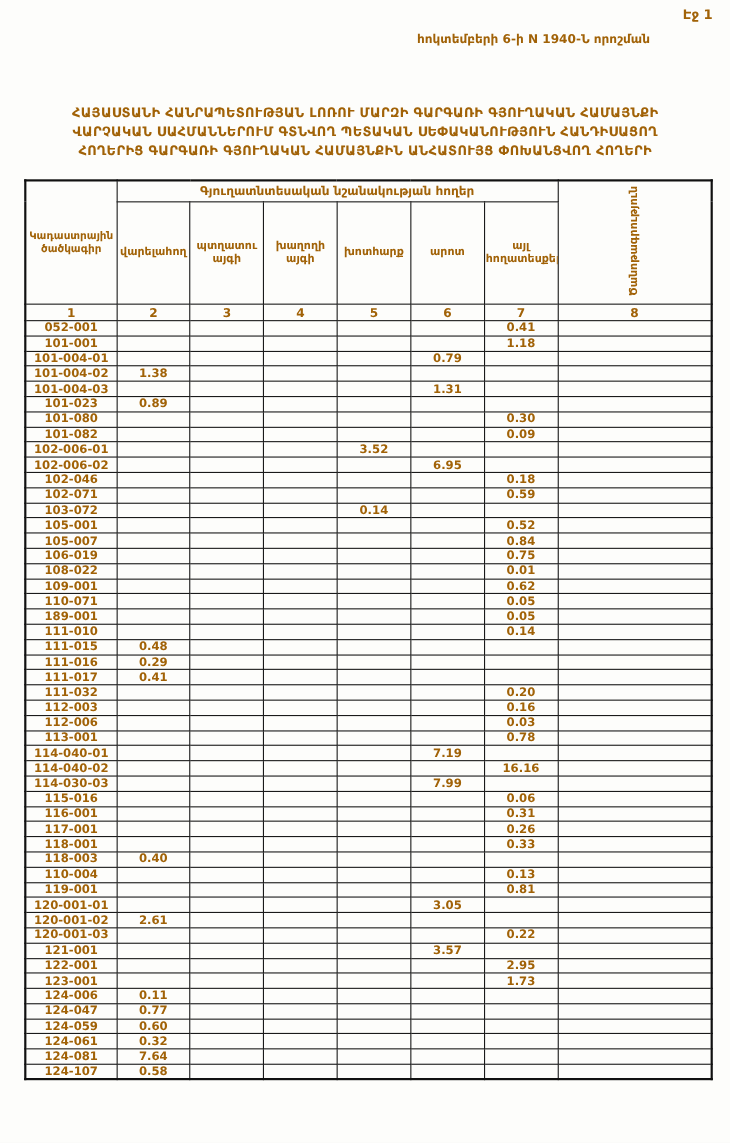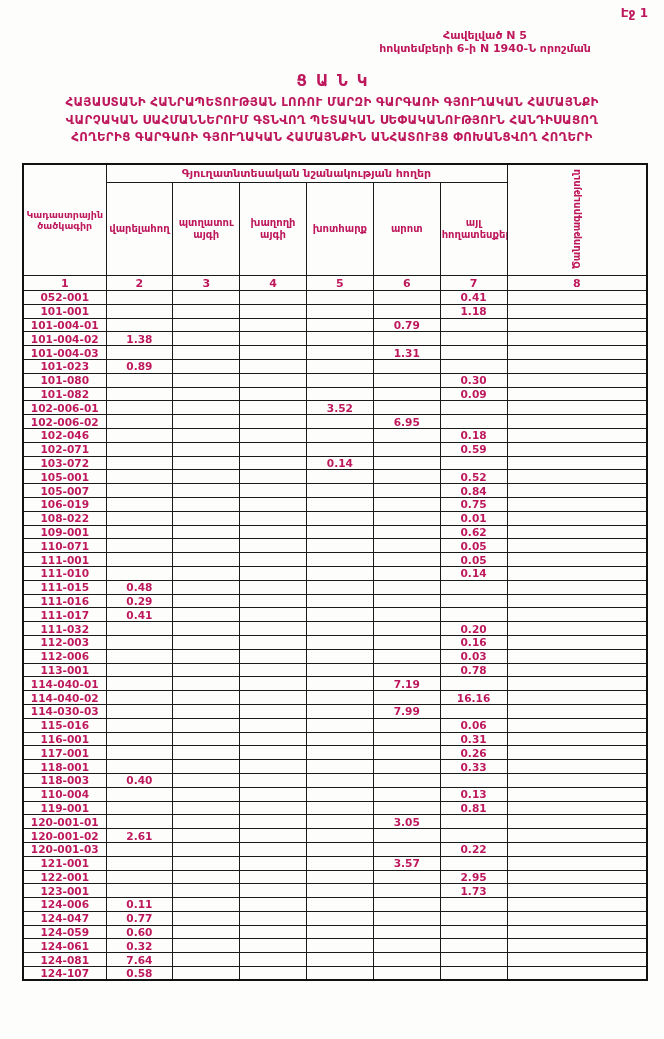--- a/index.html
+++ b/index.html
@@ -3,21 +3,21 @@
 <meta charset="utf-8">
 <style>
   * { margin: 0; padding: 0; box-sizing: border-box; }
   html, body { background: #e8e8e6; }
   body { width: 664px; font-family: "DejaVu Sans", sans-serif; }
   .page {
     position: relative;
     width: 664px;
     height: 1039px;
     background: #fdfdfb;
-    color: #be185d;
+    color: #a16207;
     overflow: hidden;
   }
   .page-num {
     position: absolute;
     top: 6px;
     right: 16px;
     font-size: 12px;
     font-weight: bold;
   }
   .appendix {
@@ -121,25 +121,23 @@
   .land-table { border: 2px solid #111; }
 </style>
 </head>
 <body>
 
 <div class="page">
 
   <div class="page-num">Էջ 1</div>
 
   <div class="appendix">
-    <div>Հավելված N 5</div>
     <div>հոկտեմբերի 6-ի N 1940-Ն որոշման</div>
   </div>
 
-  <div class="title">ՑԱՆԿ</div>
 
   <div class="subtitle">
     <div>ՀԱՅԱՍՏԱՆԻ ՀԱՆՐԱՊԵՏՈՒԹՅԱՆ ԼՈՌՈՒ ՄԱՐԶԻ ԳԱՐԳԱՌԻ ԳՅՈՒՂԱԿԱՆ ՀԱՄԱՅՆՔԻ</div>
     <div>ՎԱՐՉԱԿԱՆ ՍԱՀՄԱՆՆԵՐՈՒՄ ԳՏՆՎՈՂ ՊԵՏԱԿԱՆ ՍԵՓԱԿԱՆՈՒԹՅՈՒՆ ՀԱՆԴԻՍԱՑՈՂ</div>
     <div>ՀՈՂԵՐԻՑ ԳԱՐԳԱՌԻ ԳՅՈՒՂԱԿԱՆ ՀԱՄԱՅՆՔԻՆ ԱՆՀԱՏՈՒՅՑ ՓՈԽԱՆՑՎՈՂ ՀՈՂԵՐԻ</div>
   </div>
 
   <table class="land-table">
     <thead>
       <tr>
@@ -353,21 +351,21 @@
           <td class="w1">110-071</td>
           <td class="w2"></td>
           <td class="w3"></td>
           <td class="w4"></td>
           <td class="w5"></td>
           <td class="w6"></td>
           <td class="w7">0.05</td>
           <td class="w8"></td>
         </tr>
         <tr>
-          <td class="w1">111-001</td>
+          <td class="w1">189-001</td>
           <td class="w2"></td>
           <td class="w3"></td>
           <td class="w4"></td>
           <td class="w5"></td>
           <td class="w6"></td>
           <td class="w7">0.05</td>
           <td class="w8"></td>
         </tr>
         <tr>
           <td class="w1">111-010</td>

